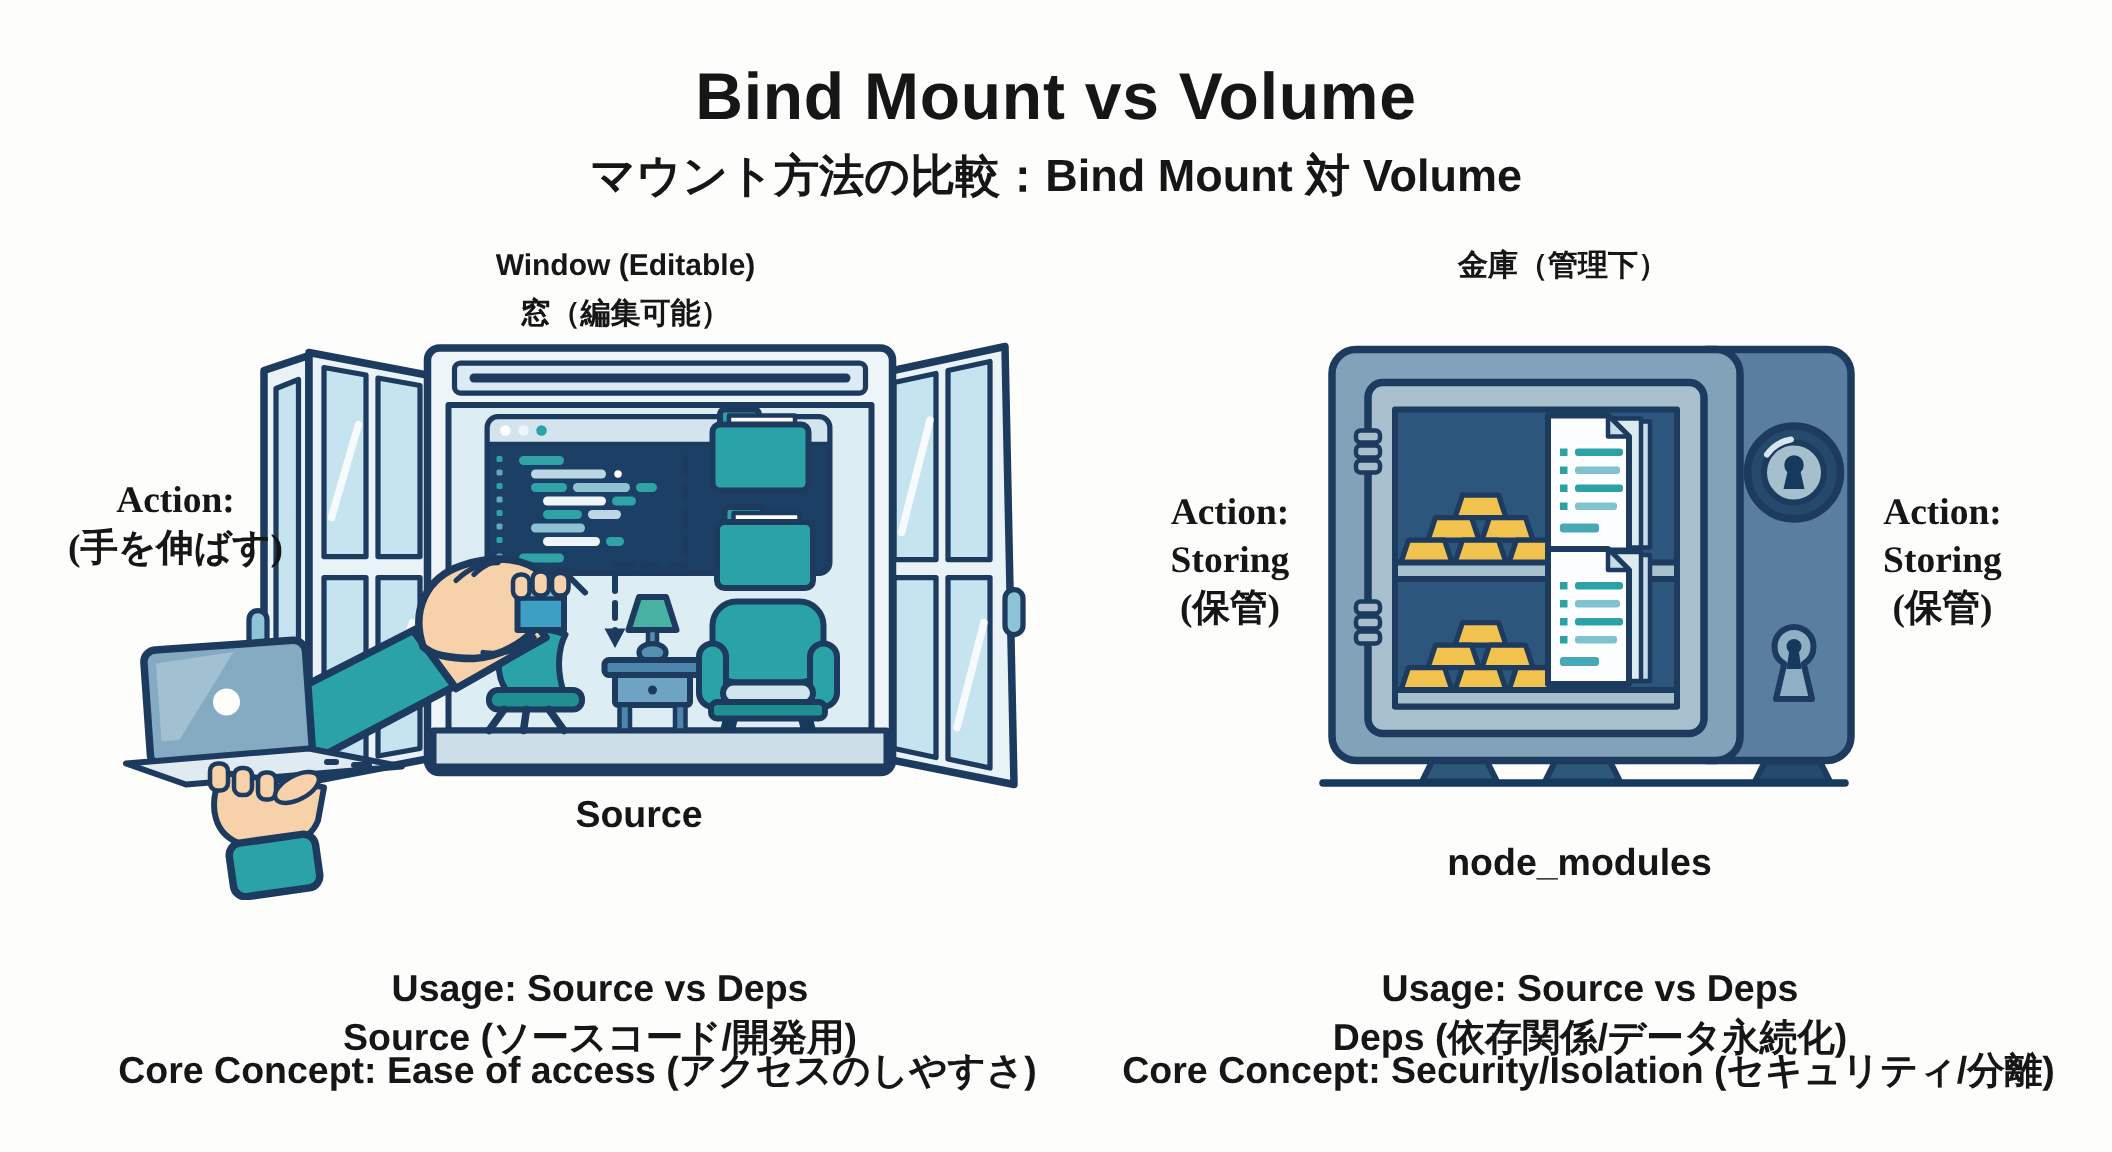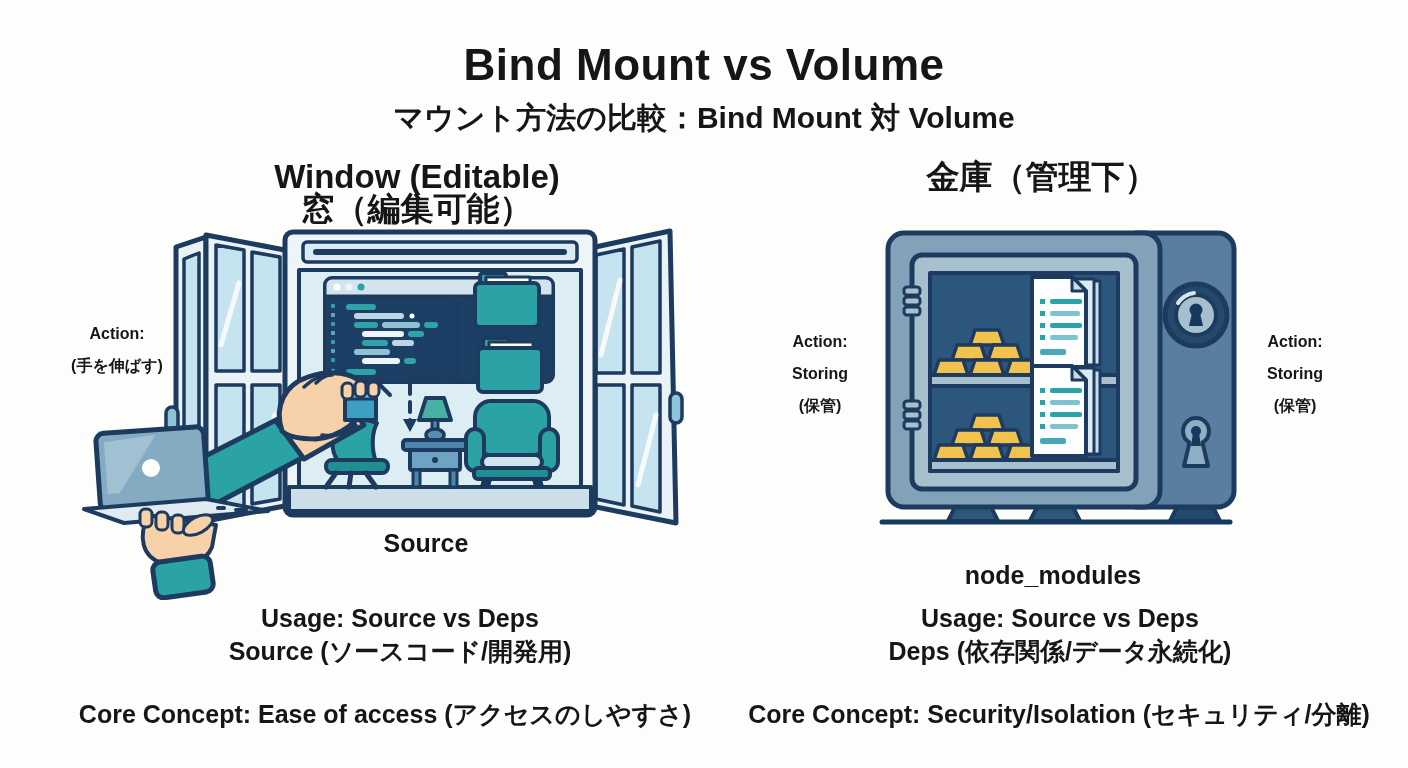--- a/index.html
+++ b/index.html
@@ -1,24 +1,24 @@
 <!DOCTYPE html>
 <html><head>
 <meta charset="utf-8">
 <style>
   html,body{margin:0;padding:0;background:#fdfdfb;}
   #stage{position:relative;width:1408px;height:768px;overflow:hidden;
          background:#fdfdfb;font-family:"Liberation Sans","DejaVu Sans",sans-serif;color:#161616;}
   .txt{position:absolute;text-align:center;font-weight:700;line-height:1.32;white-space:nowrap;}
   .title{top:36px;left:0;width:1408px;font-size:44px;font-weight:800;letter-spacing:.5px;}
   .subtitle{top:98px;left:0;width:1408px;font-size:30px;}
-  .heading{font-size:33px;line-height:32px;}
-  .side-label{font-size:16px;line-height:32px;}
+  .heading{font-size:20px;line-height:32px;}
+  .side-label{font-size:25px;line-height:32px;font-family:Liberation Serif, serif;}
   .caption{font-size:25px;}
-  .usage{font-size:25px;line-height:33px;}
+  .usage{font-size:25px;line-height:33px;margin-top:41px;}
   .core{font-size:25px;}
   svg{position:absolute;display:block;}
 </style>
 </head>
 <body>
 
 <div id="stage">
 
   <svg style="left:20px;top:225px" width="670" height="375" viewBox="0 0 670 375">
     <g stroke-linejoin="round" stroke-linecap="round">

